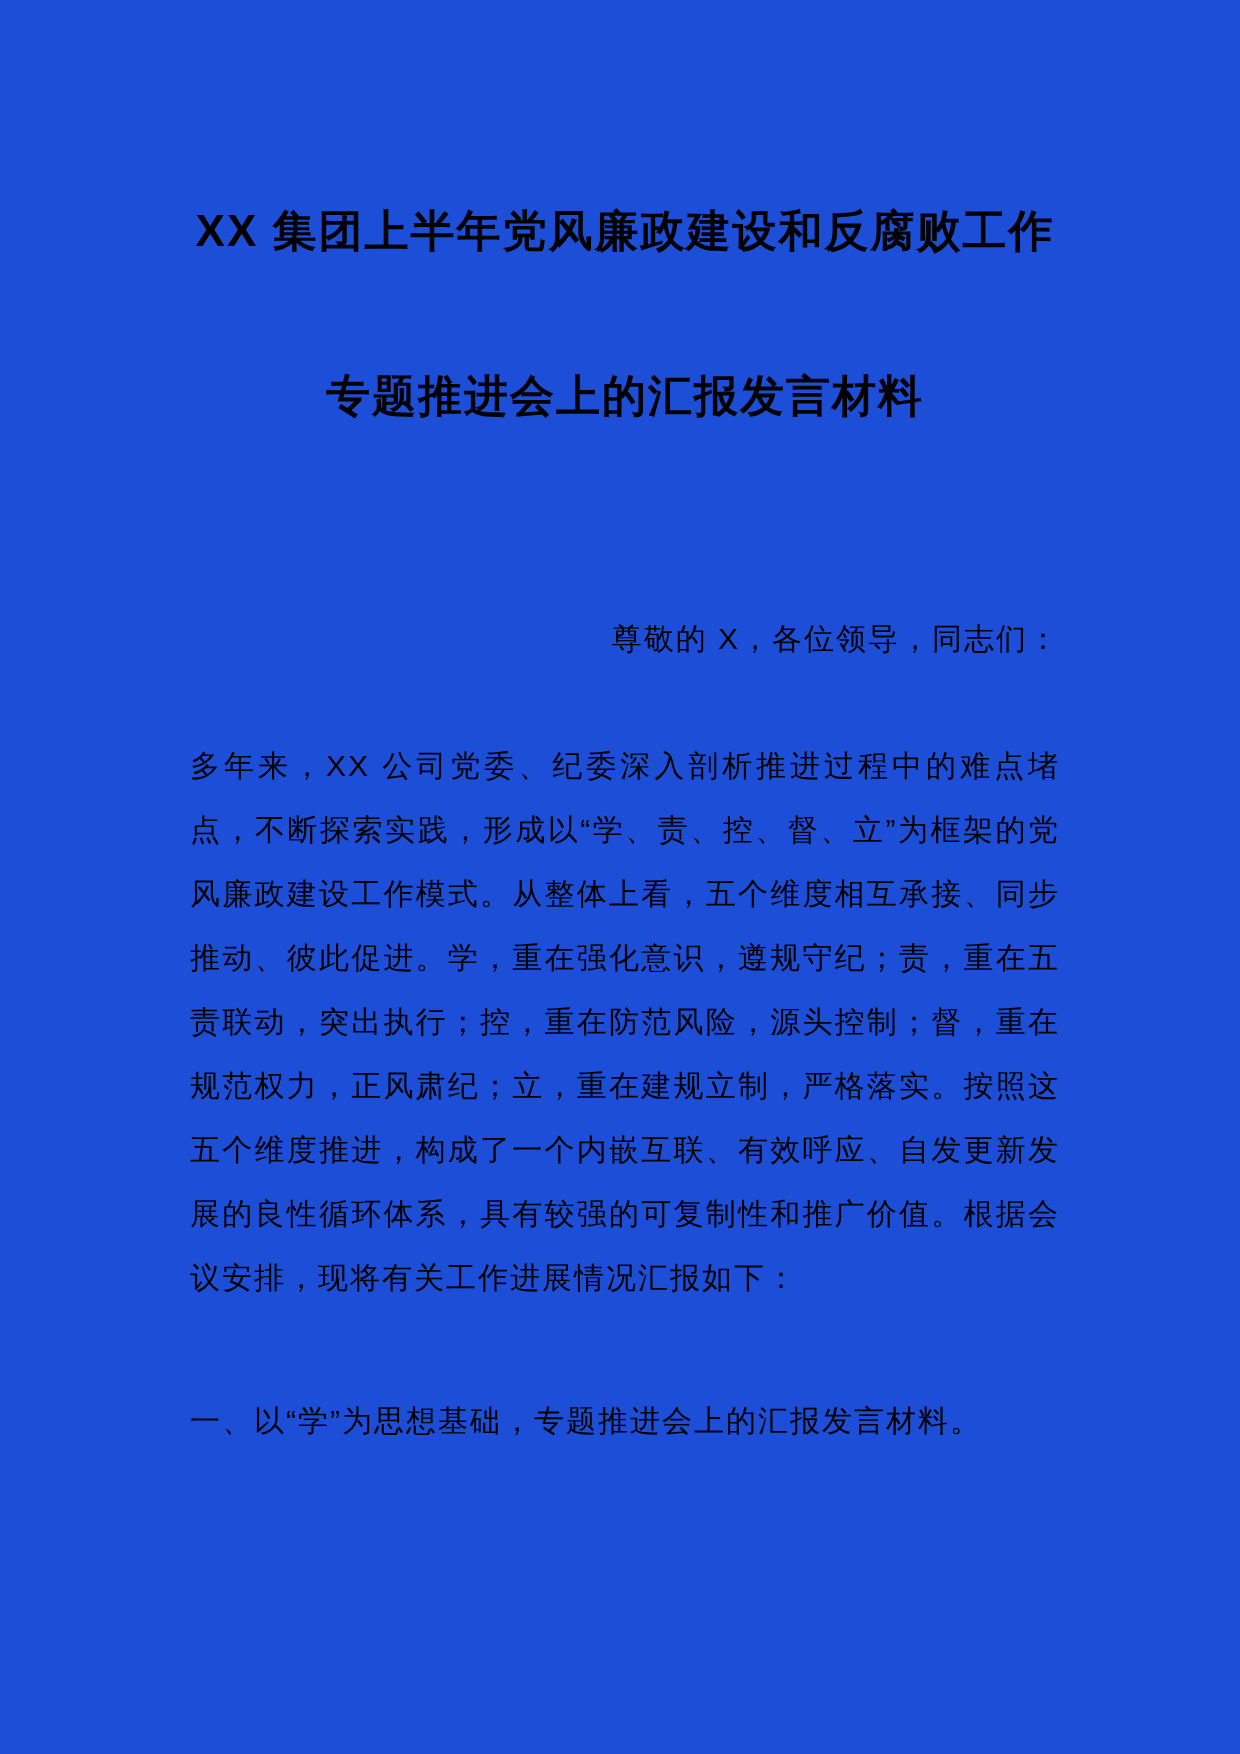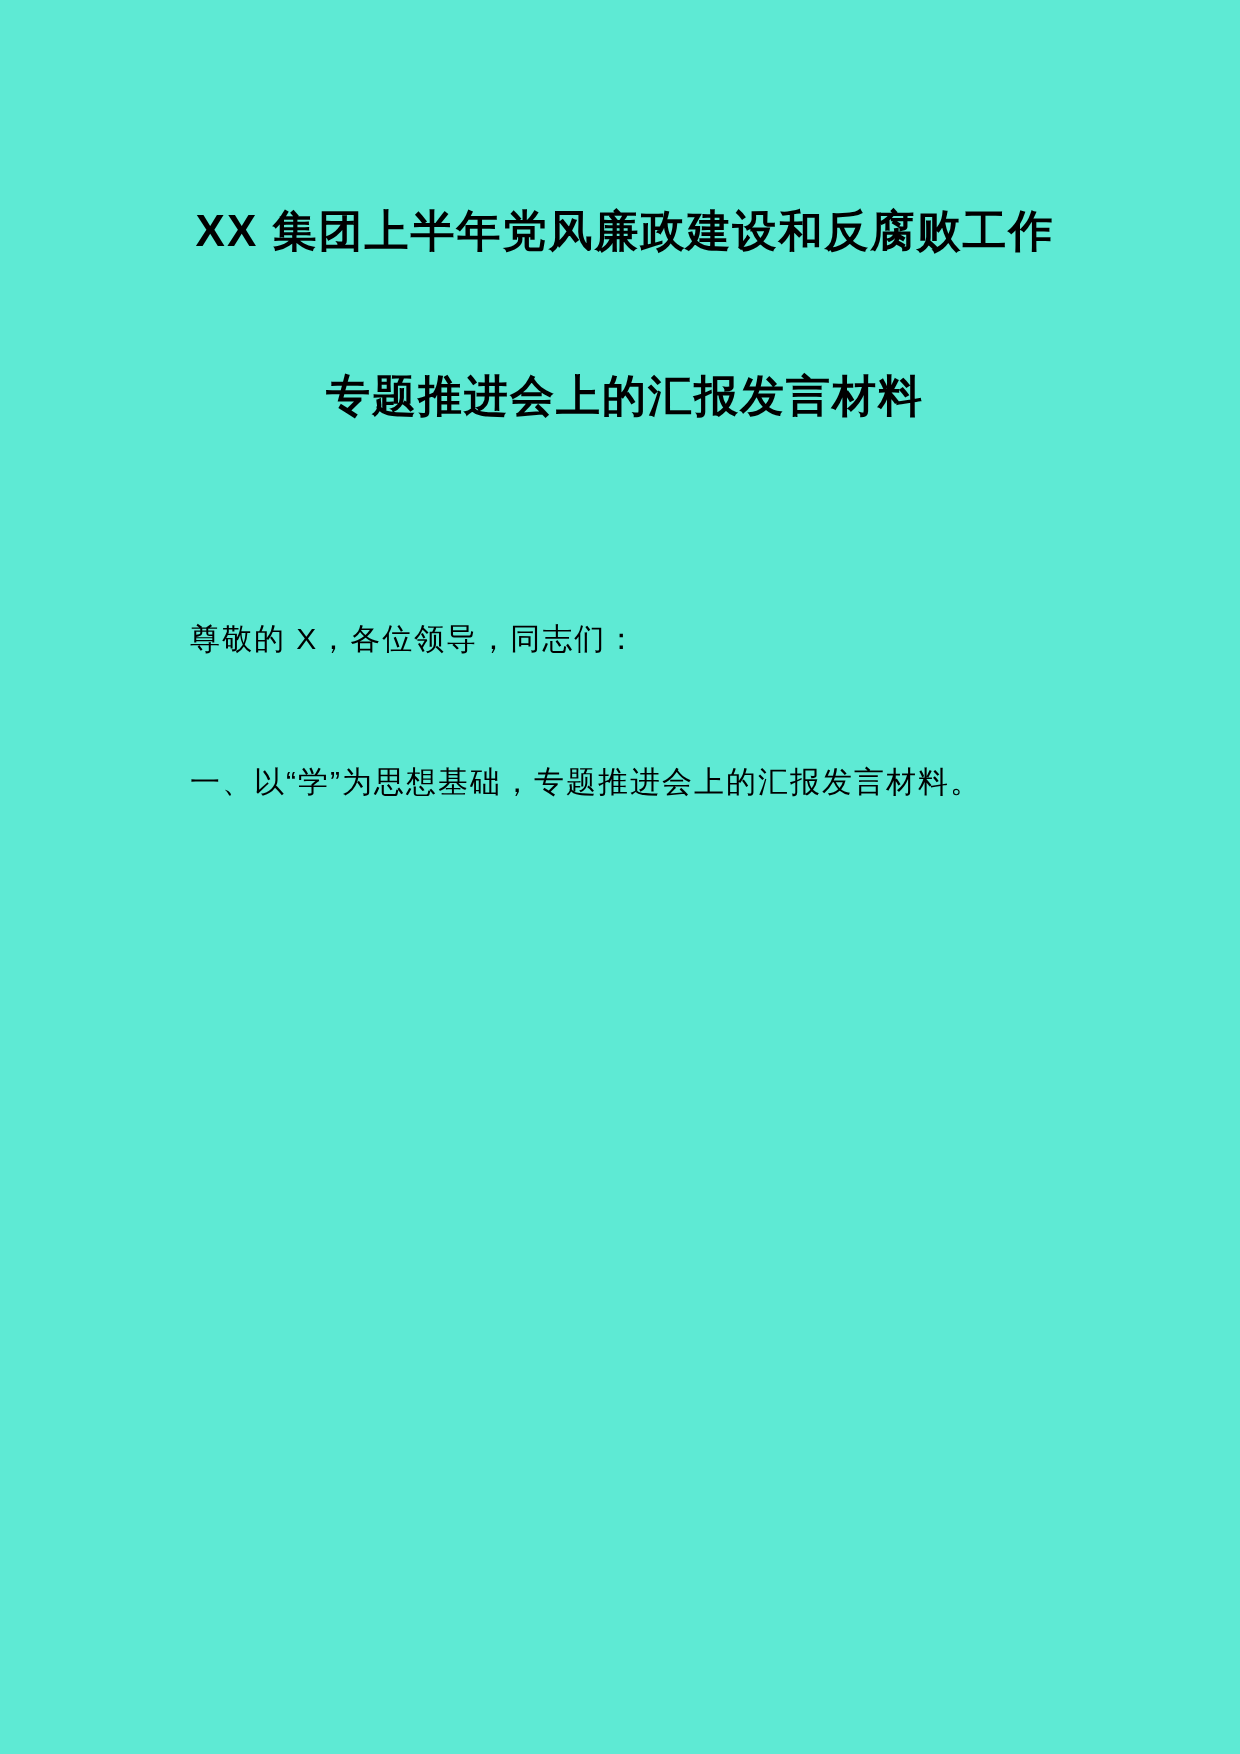--- a/index.html
+++ b/index.html
@@ -4,21 +4,21 @@
 <style>
   html, body {
     margin: 0;
     padding: 0;
     background: #ffffff;
   }
   .page {
     position: relative;
     width: 1240px;
     height: 1754px;
-    background: #5eead4;
+    background: #1d4ed8;
     color: #000000;
     font-family: "Liberation Sans", "DejaVu Sans", sans-serif;
     overflow: hidden;
     box-sizing: border-box;
   }
   .content {
     box-sizing: border-box;
     width: 100%;
     height: 100%;
     padding: 0 180px 0 190px;
@@ -39,35 +39,36 @@
   }
   .body-text {
     font-size: 30px;
     line-height: 64px;
     font-weight: 400;
     letter-spacing: 2px;
     margin: 0;
   }
   .salutation {
     margin-top: 185px;
-    text-align: left;
+    text-align: right;
   }
   .body-para {
     margin-top: 63px;
     text-align: justify;
     text-justify: inter-character;
   }
   .section-heading {
     margin-top: 79px;
     text-align: left;
   }
 </style>
 </head>
 <body>
 
 <div class="page">
   <div class="content">
     <h1 class="title-line title-line-1">XX 集团上半年党风廉政建设和反腐败工作</h1>
     <h1 class="title-line title-line-2">专题推进会上的汇报发言材料</h1>
     <p class="body-text salutation">尊敬的 X，各位领导，同志们：</p>
+    <p class="body-text body-para">多年来，XX 公司党委、纪委深入剖析推进过程中的难点堵点，不断探索实践，形成以“学、责、控、督、立”为框架的党风廉政建设工作模式。从整体上看，五个维度相互承接、同步推动、彼此促进。学，重在强化意识，遵规守纪；责，重在五责联动，突出执行；控，重在防范风险，源头控制；督，重在规范权力，正风肃纪；立，重在建规立制，严格落实。按照这五个维度推进，构成了一个内嵌互联、有效呼应、自发更新发展的良性循环体系，具有较强的可复制性和推广价值。根据会议安排，现将有关工作进展情况汇报如下：</p>
     <p class="body-text section-heading">一、以“学”为思想基础，专题推进会上的汇报发言材料。</p>
   </div>
 </div>
 
 </body></html>

